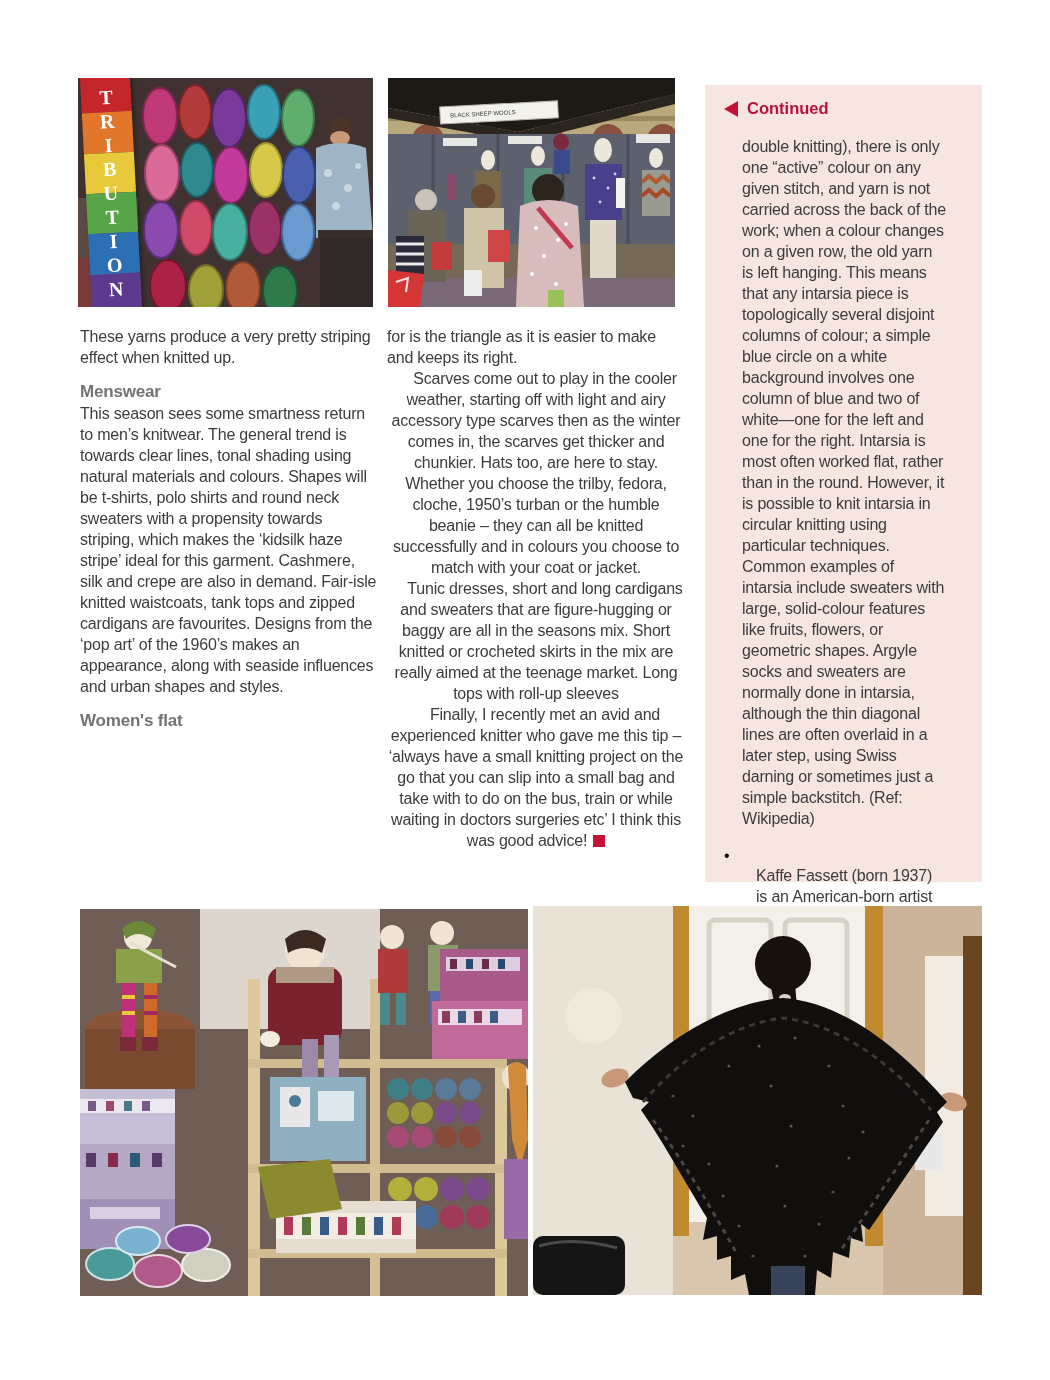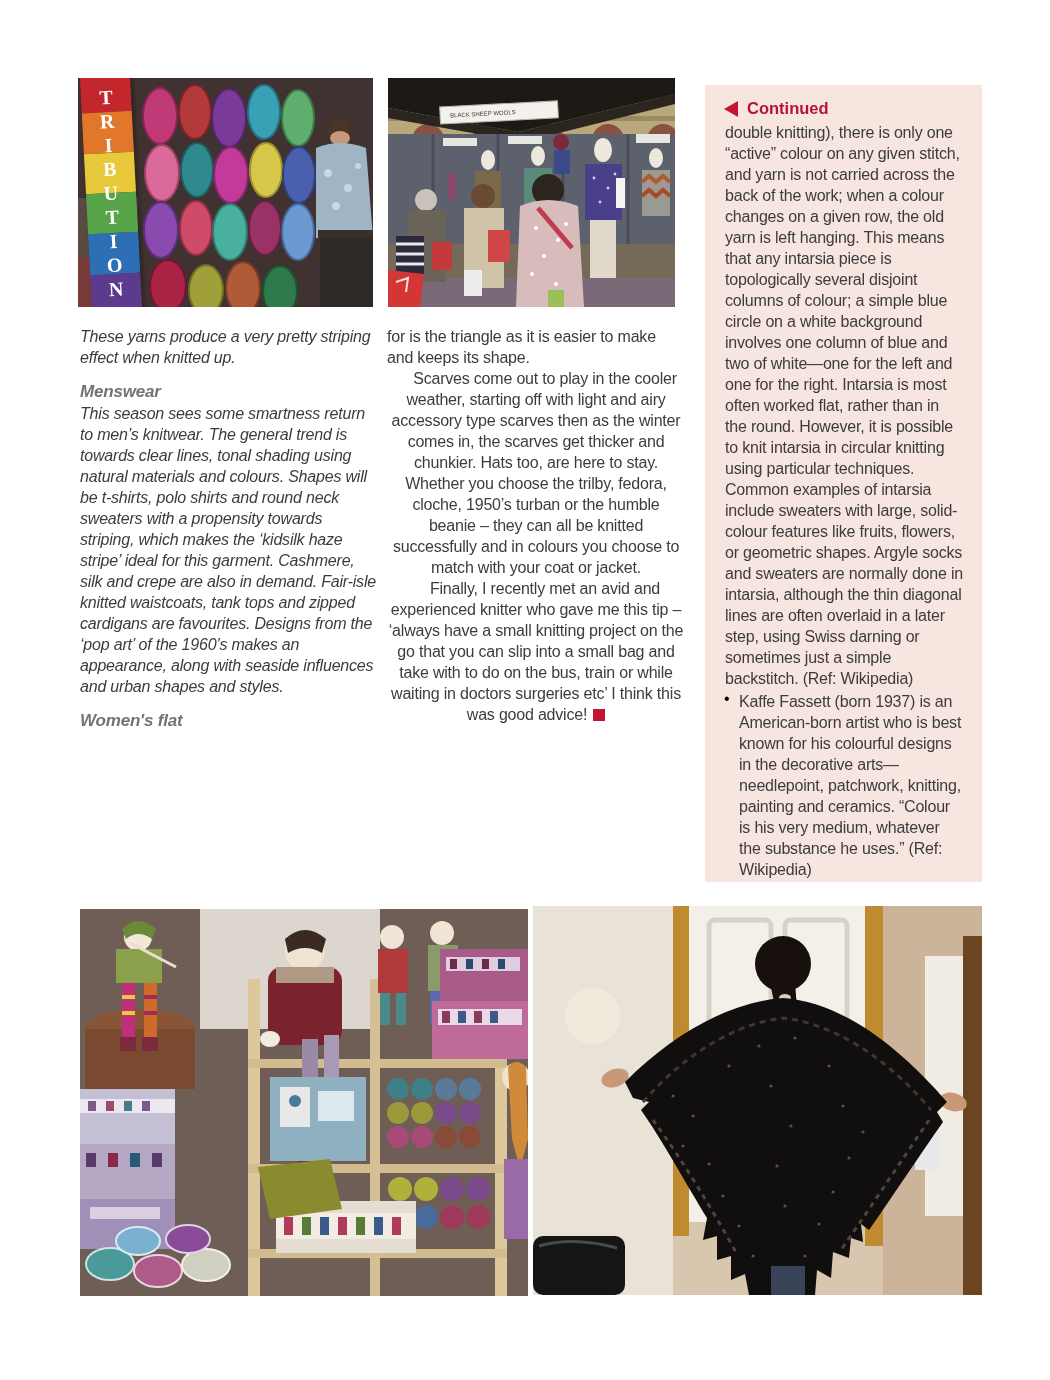--- a/index.html
+++ b/index.html
@@ -4,32 +4,32 @@
 <style>
   html,body{margin:0;padding:0;background:#fff;}
   .page{position:relative;width:1050px;height:1380px;background:#ffffff;
         font-family:"Liberation Sans",sans-serif;overflow:hidden;}
 
   
   .col{position:absolute;color:#3c3c3c;font-size:16px;line-height:21px;letter-spacing:-0.2px;}
   .col p{margin:0;}
   .col p.indent{text-indent:18px;text-align:center;}
   .section-heading{font-size:17px;line-height:21px;font-weight:bold;color:#737373;margin:13px 0 1px 0;}
-  .col1{left:80px;top:326px;width:297px;font-style:italic;}
+  .col1{left:80px;top:326px;width:297px;}
   .col2{left:387px;top:326px;width:298px;}
   .endmark{display:inline-block;width:12px;height:12px;background:#c41436;margin-left:6px;vertical-align:-1px;}
 
   
   .sidebar{position:absolute;left:705px;top:85px;width:277px;height:797px;background:#f7e5e0;
            box-sizing:border-box;padding:12px 18px 0 19px;}
   .continued-row{display:flex;align-items:center;gap:9px;margin:2px 0 4px 0;}
   .tri-left{width:0;height:0;border-top:8px solid transparent;border-bottom:8px solid transparent;
             border-right:14px solid #c41436;}
   .continued-label{color:#b5123f;font-weight:bold;font-size:16.5px;}
-  .sidebar p{margin:1px;font-size:16px;line-height:21px;color:#3c3c3c;letter-spacing:-0.2px;}
+  .sidebar p{margin:18px;font-size:16px;line-height:21px;color:#3c3c3c;letter-spacing:-0.2px;}
   .bullet-item{display:flex;}
   .bullet-marker{width:14px;flex:none;}
 
   
   .photo{position:absolute;overflow:hidden;background:#444;}
   .photo svg{display:block;}
   .photo-yarn{left:78px;top:78px;width:295px;height:229px;}
   .photo-stand{left:388px;top:78px;width:287px;height:229px;}
   .photo-dolls{left:80px;top:909px;width:448px;height:387px;}
   .photo-shawl{left:533px;top:906px;width:449px;height:389px;}
@@ -197,22 +197,23 @@
   </div>
 
   <div class="col col1">
     <p>These yarns produce a very pretty striping effect when knitted up.</p>
     <h3 class="section-heading">Menswear</h3>
     <p>This season sees some smartness return to men’s knitwear. The general trend is towards clear lines, tonal shading using natural materials and colours. Shapes will be t-shirts, polo shirts and round neck sweaters with a propensity towards striping, which makes the ‘kidsilk haze stripe’ ideal for this garment. Cashmere, silk and crepe are also in demand. Fair-isle knitted waistcoats, tank tops and zipped cardigans are favourites. Designs from the ‘pop art’ of the 1960’s makes an appearance, along with seaside influences and urban shapes and styles.</p>
     <h3 class="section-heading">Women's flat</h3>
   </div>
 
   <div class="col col2">
-    <p>for is the triangle as it is easier to make and keeps its shape.</p>
+    <p>for is the triangle as it is easier to make and keeps its right.</p>
     <p class="indent">Scarves come out to play in the cooler weather, starting off with light and airy accessory type scarves then as the winter comes in, the scarves get thicker and chunkier. Hats too, are here to stay. Whether you choose the trilby, fedora, cloche, 1950’s turban or the humble beanie – they can all be knitted successfully and in colours you choose to match with your coat or jacket.</p>
+    <p class="indent">Tunic dresses, short and long cardigans and sweaters that are figure-hugging or baggy are all in the seasons mix. Short knitted or crocheted skirts in the mix are really aimed at the teenage market. Long tops with roll-up sleeves</p>
     <p class="indent"><span>Finally, I recently met an avid and experienced knitter who gave me this tip – ‘always have a small knitting project on the go that you can slip into a small bag and take with to do on the bus, train or while waiting in doctors surgeries etc’ I think this was good advice!</span><span class="endmark"></span></p>
   </div>
 
   <div class="photo photo-dolls">
     <svg width="448" height="387" viewBox="0 0 448 387" preserveAspectRatio="none">
       <rect x="0" y="0" width="448" height="387" fill="#6e5e55"></rect>
       <rect x="120" y="0" width="180" height="120" fill="#dcd6ce"></rect>
       <g>
         <ellipse cx="60" cy="120" rx="55" ry="20" fill="#8a5436"></ellipse>
         <rect x="5" y="120" width="110" height="60" fill="#7a4a30"></rect>

